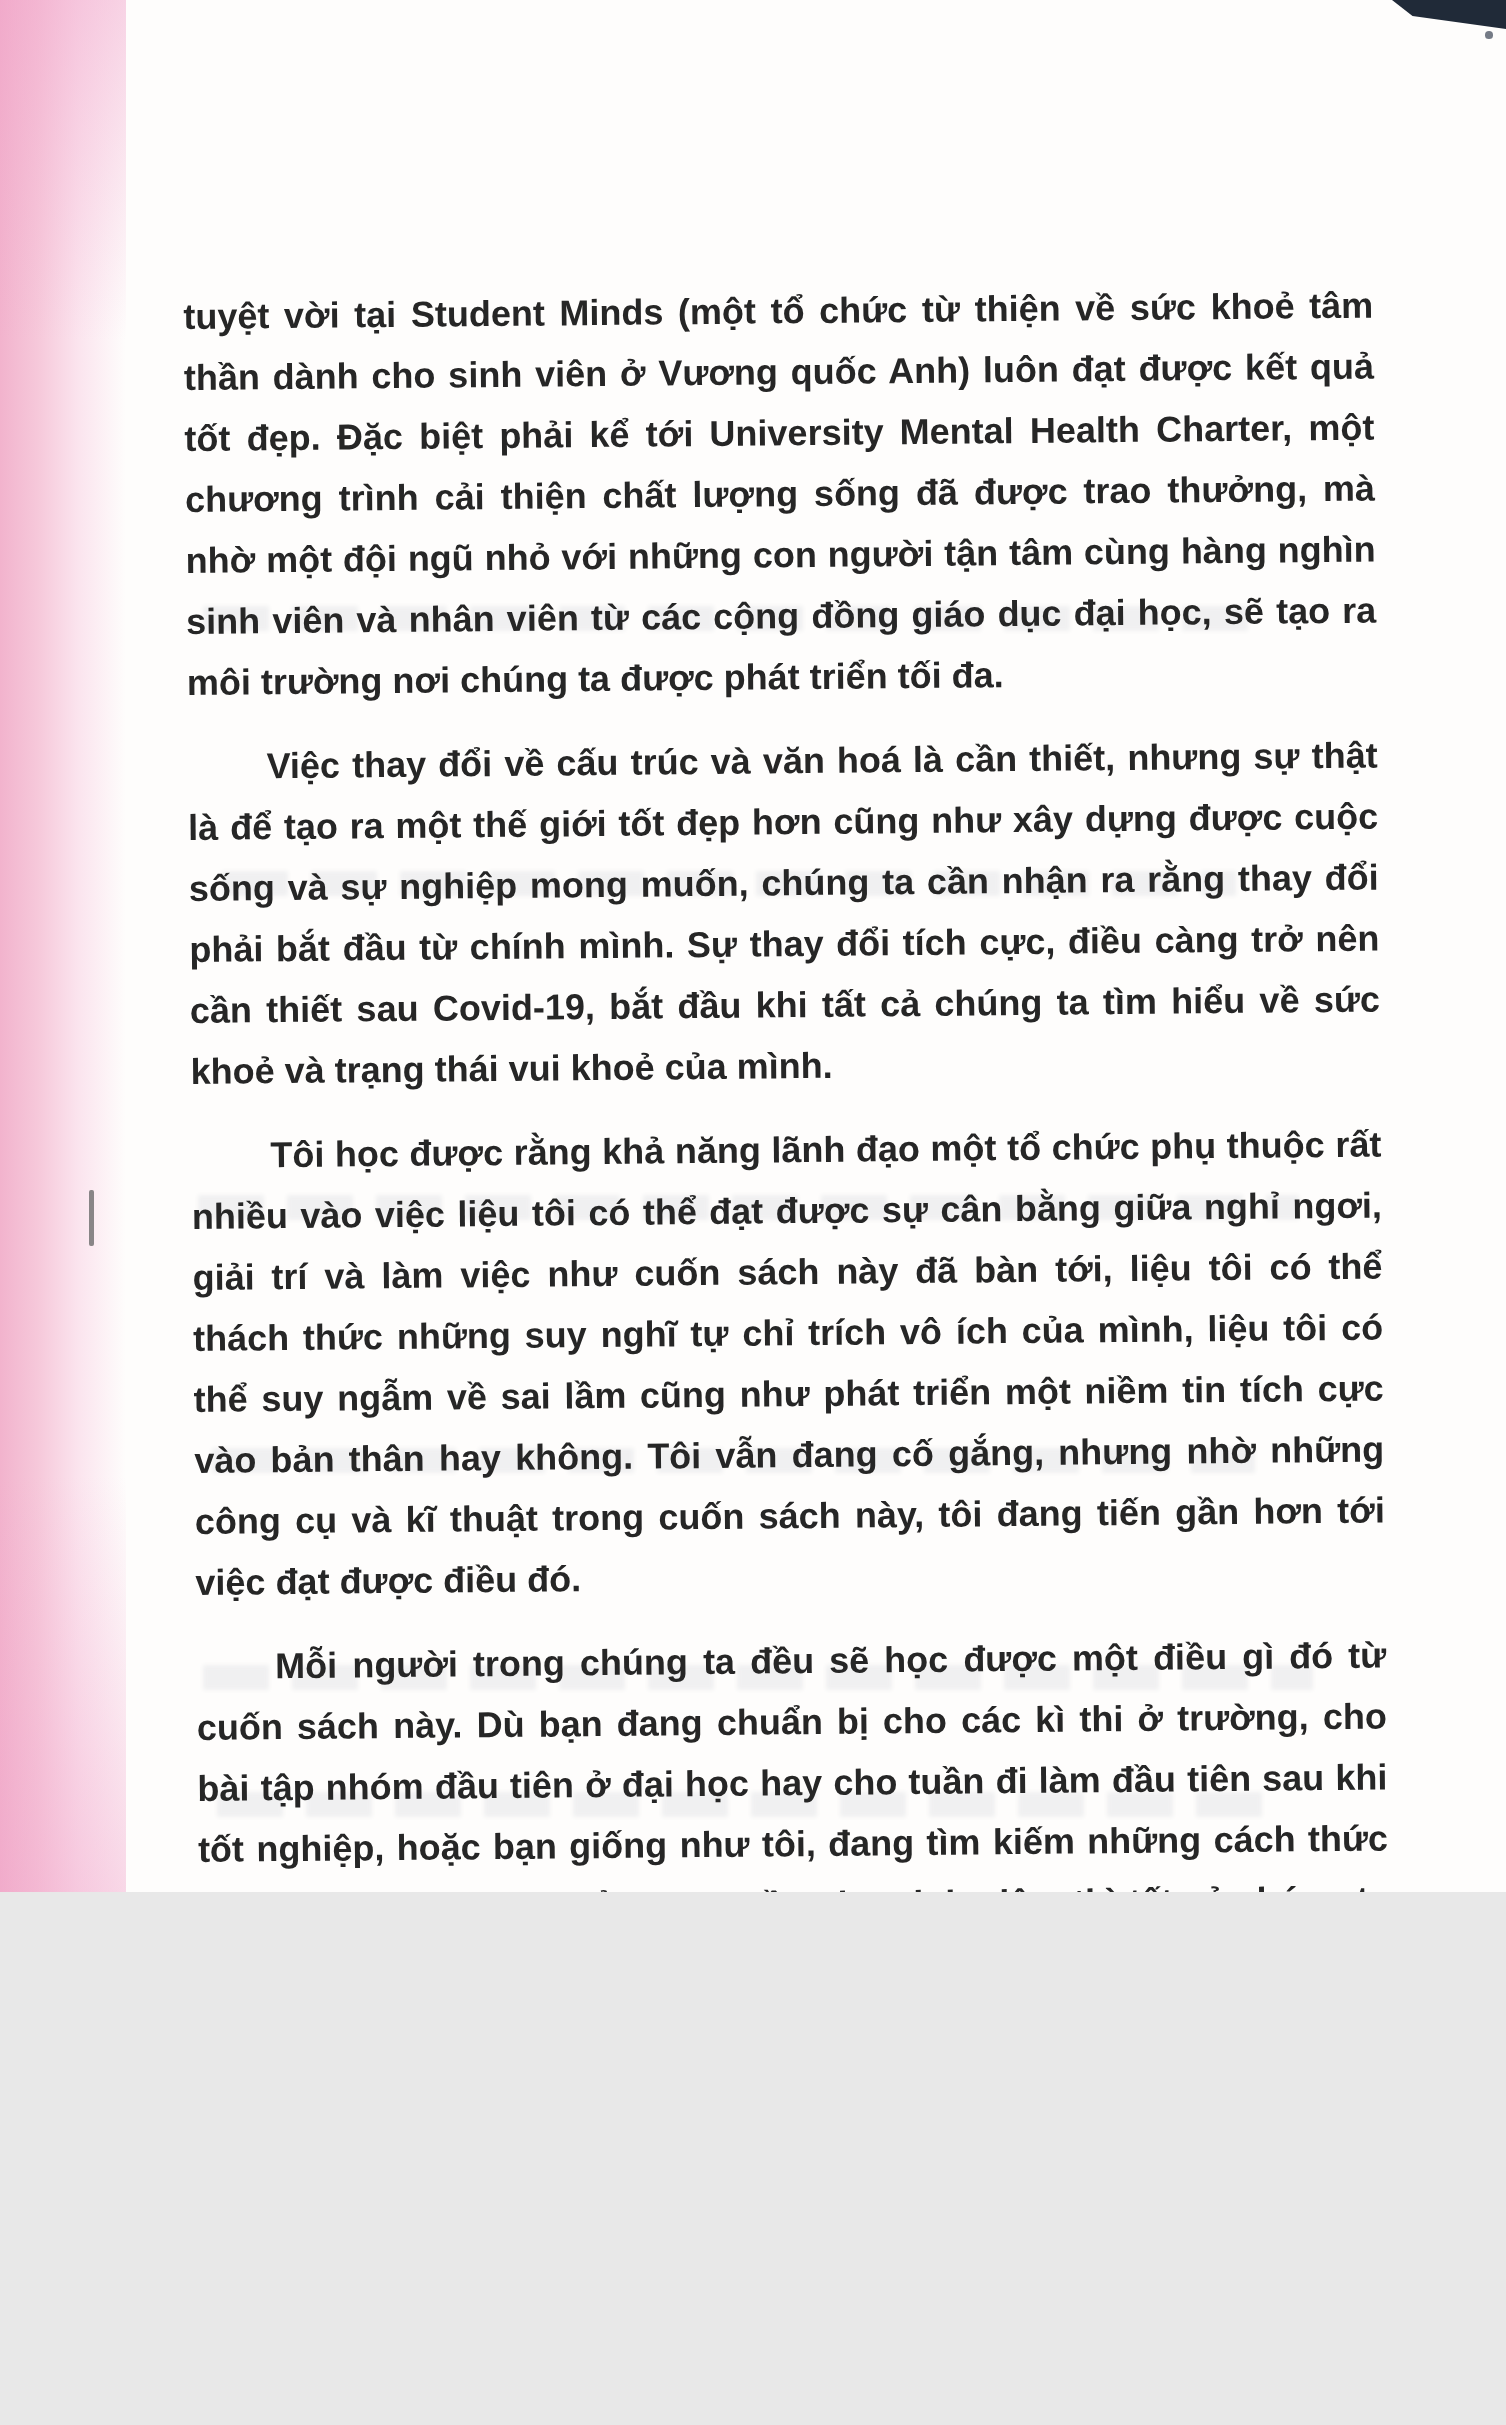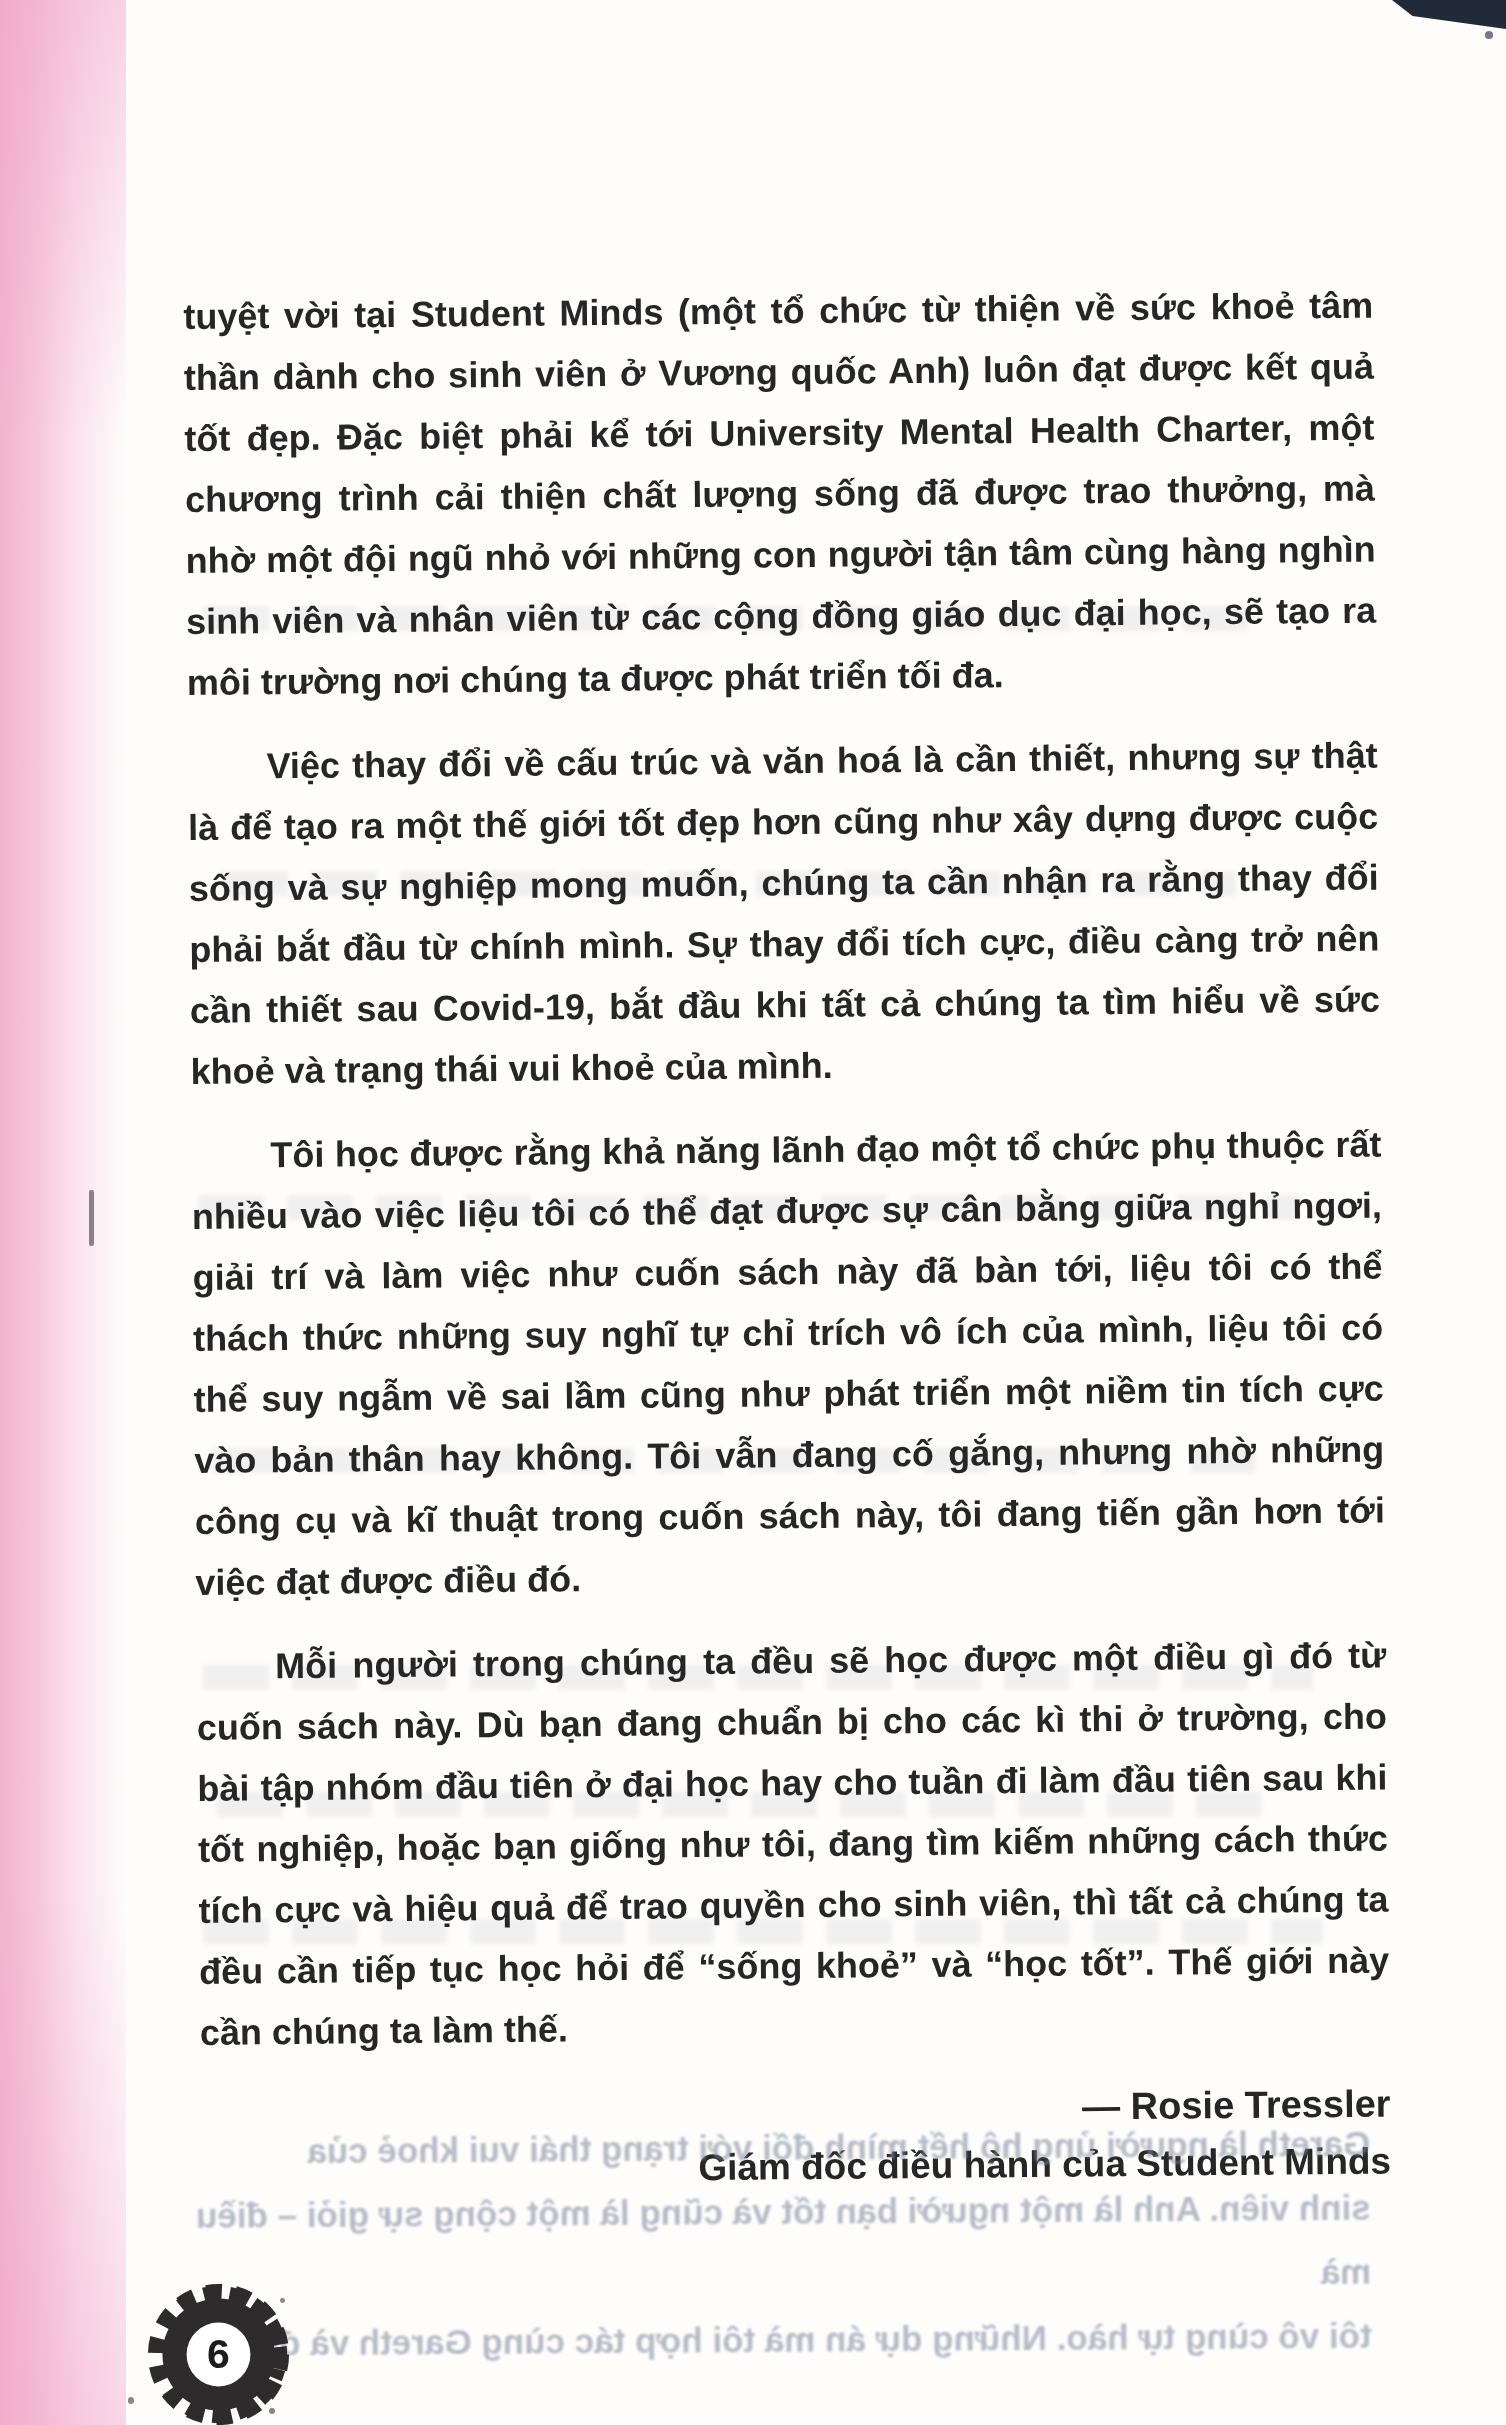--- a/index.html
+++ b/index.html
@@ -1,19 +1,19 @@
 <!DOCTYPE html>
 <html><head>
 <meta charset="utf-8">
 <style>
   html, body { margin: 0; padding: 0; background: #e8e8e8; }
   .page {
     position: relative;
     width: 1506px;
-    height: 2425px;
+    height: 1892px;
     background: #fefdfc;
     overflow: hidden;
     font-family: "Liberation Sans", sans-serif;
   }
 
   
   .pink-edge {
     position: absolute;
     left: 0; top: 0; bottom: 0;
     width: 126px;

